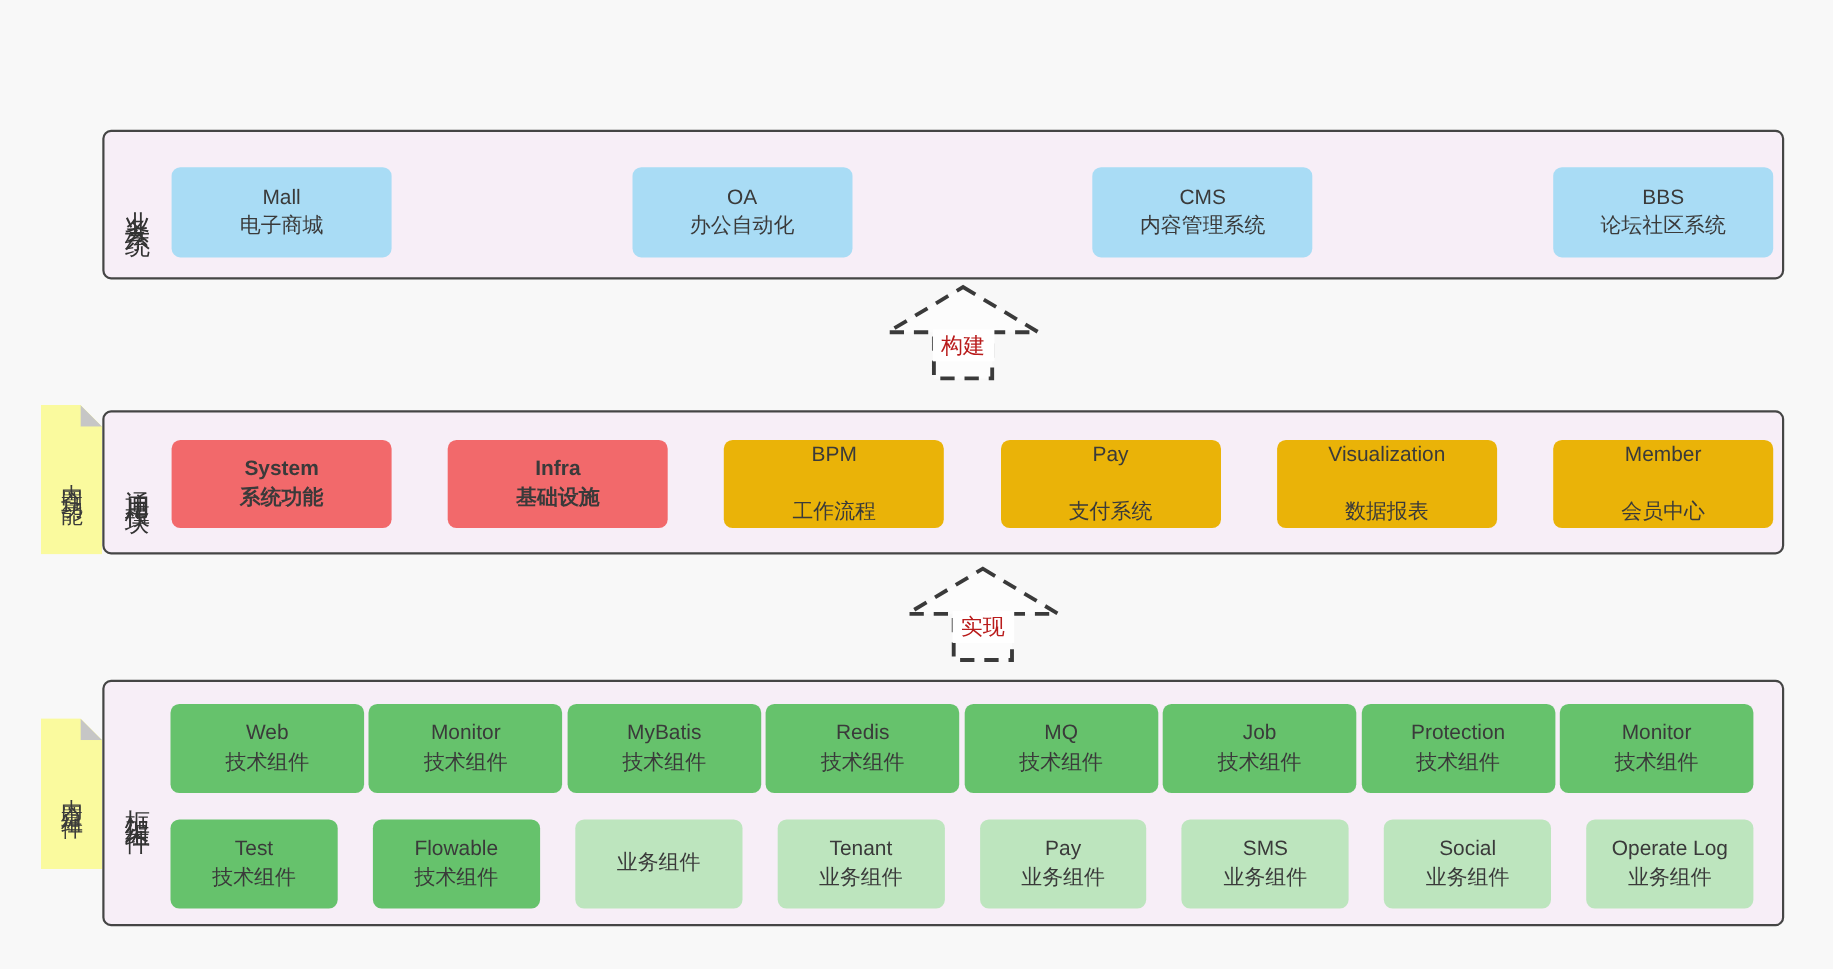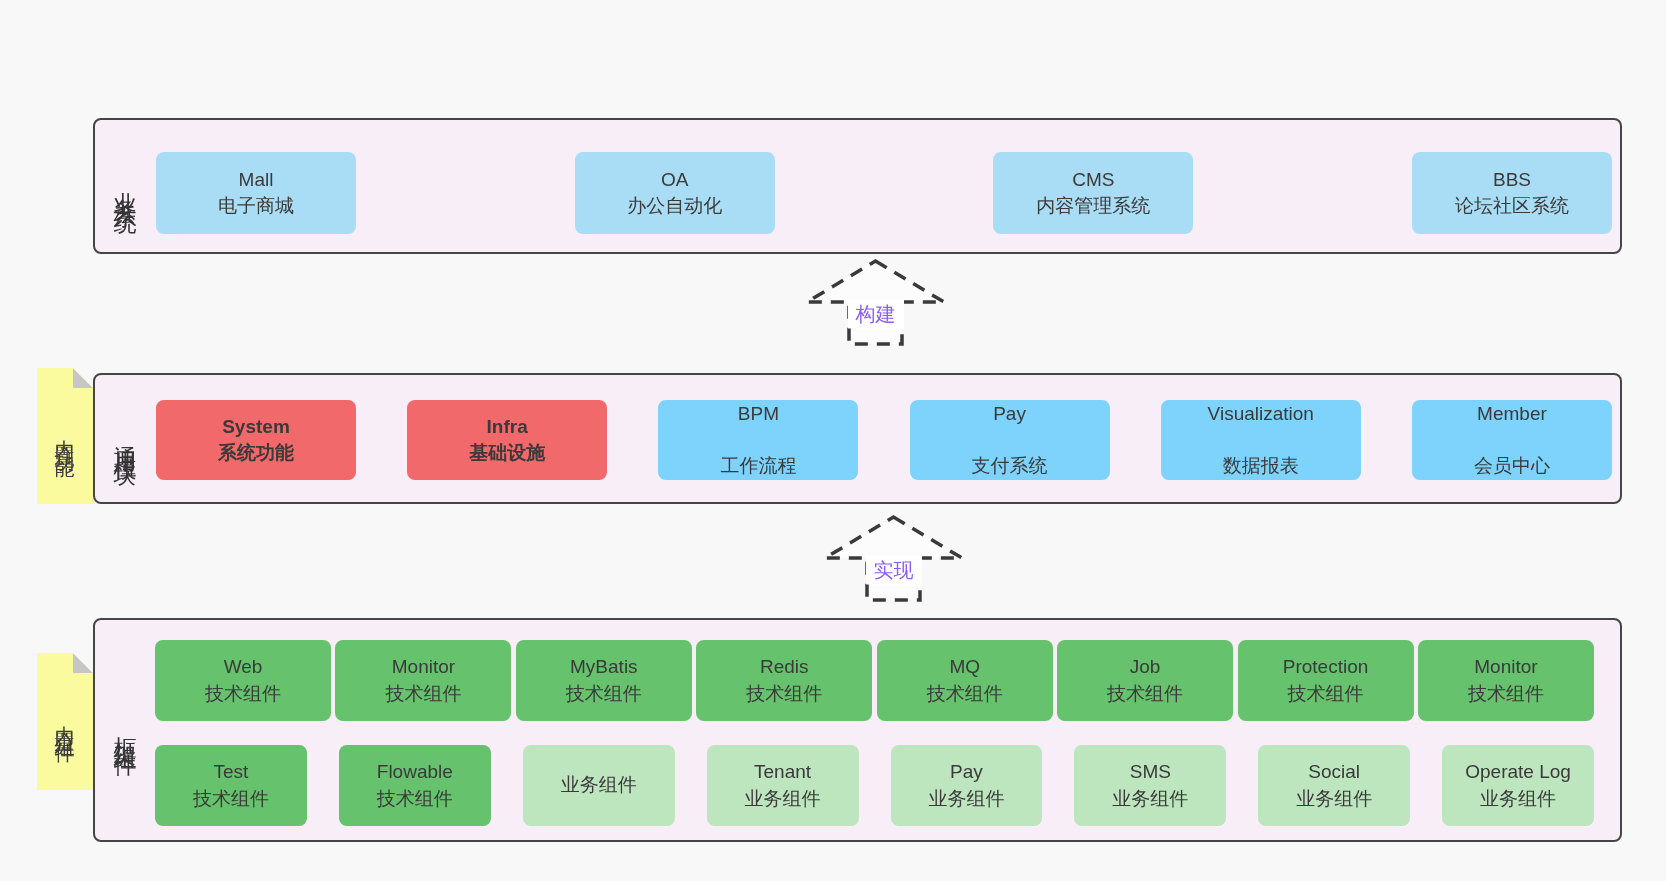--- a/index.html
+++ b/index.html
@@ -35,21 +35,21 @@
   .band3 .row2{ top:125px;gap:32px; }
   .box{
     border-radius:8px; display:flex; flex-direction:column;
     align-items:center; justify-content:center; text-align:center;
     padding:2px 8px; font-size:19px; line-height:1.38; color:#3a3a3a;
   }
   .w6{ width:200px; }
   .w8{ width:176px; }
   .blue{ background:#a9dcf5; }
   .red{ background:#f2696b;font-weight:bold; }
-  .pink{ background:#7dd3fc;gap:26px; }
+  .pink{ background:#eab308;gap:26px; }
   .green{ background:#66c26c; }
   .lightgreen{ background:#bde5be; }
   
   .sticky{
     position:absolute; left:37px; width:56px; background:#fafa9e; z-index:1;
     clip-path:polygon(0 0, calc(100% - 20px) 0, 100% 20px, 100% 100%, 0 100%);
     display:flex; align-items:center; justify-content:center;
   }
   .sticky::after{
     content:""; position:absolute; top:0; right:0; width:20px; height:20px;
@@ -65,21 +65,21 @@
   .arrow{ position:absolute; width:145px; height:92px; z-index:3; }
   .arrow1{ left:803px; top:256px; }
   .arrow2{ left:821px; top:512px; }
   .arrow svg{ display:block; width:100%; height:100%; overflow:visible; }
   .arrow path{
     fill:#fcfcfc; stroke:#3a3a3a; stroke-width:3.5;
     stroke-dasharray:13 9; stroke-linecap:butt;
   }
   .arrow-label{
     position:absolute; left:50%; top:58px; transform:translate(-50%,-50%);
-    background:#ffffff; padding:1px 8px; font-size:20px; color:#8b5cf6; white-space:nowrap;
+    background:#ffffff; padding:1px 8px; font-size:20px; color:#b91c1c; white-space:nowrap;
   }
 </style>
 </head>
 <body>
 
 <div class="canvas">
 
   <div class="sticky sticky1">
     <span>内置功能</span>
   </div>

